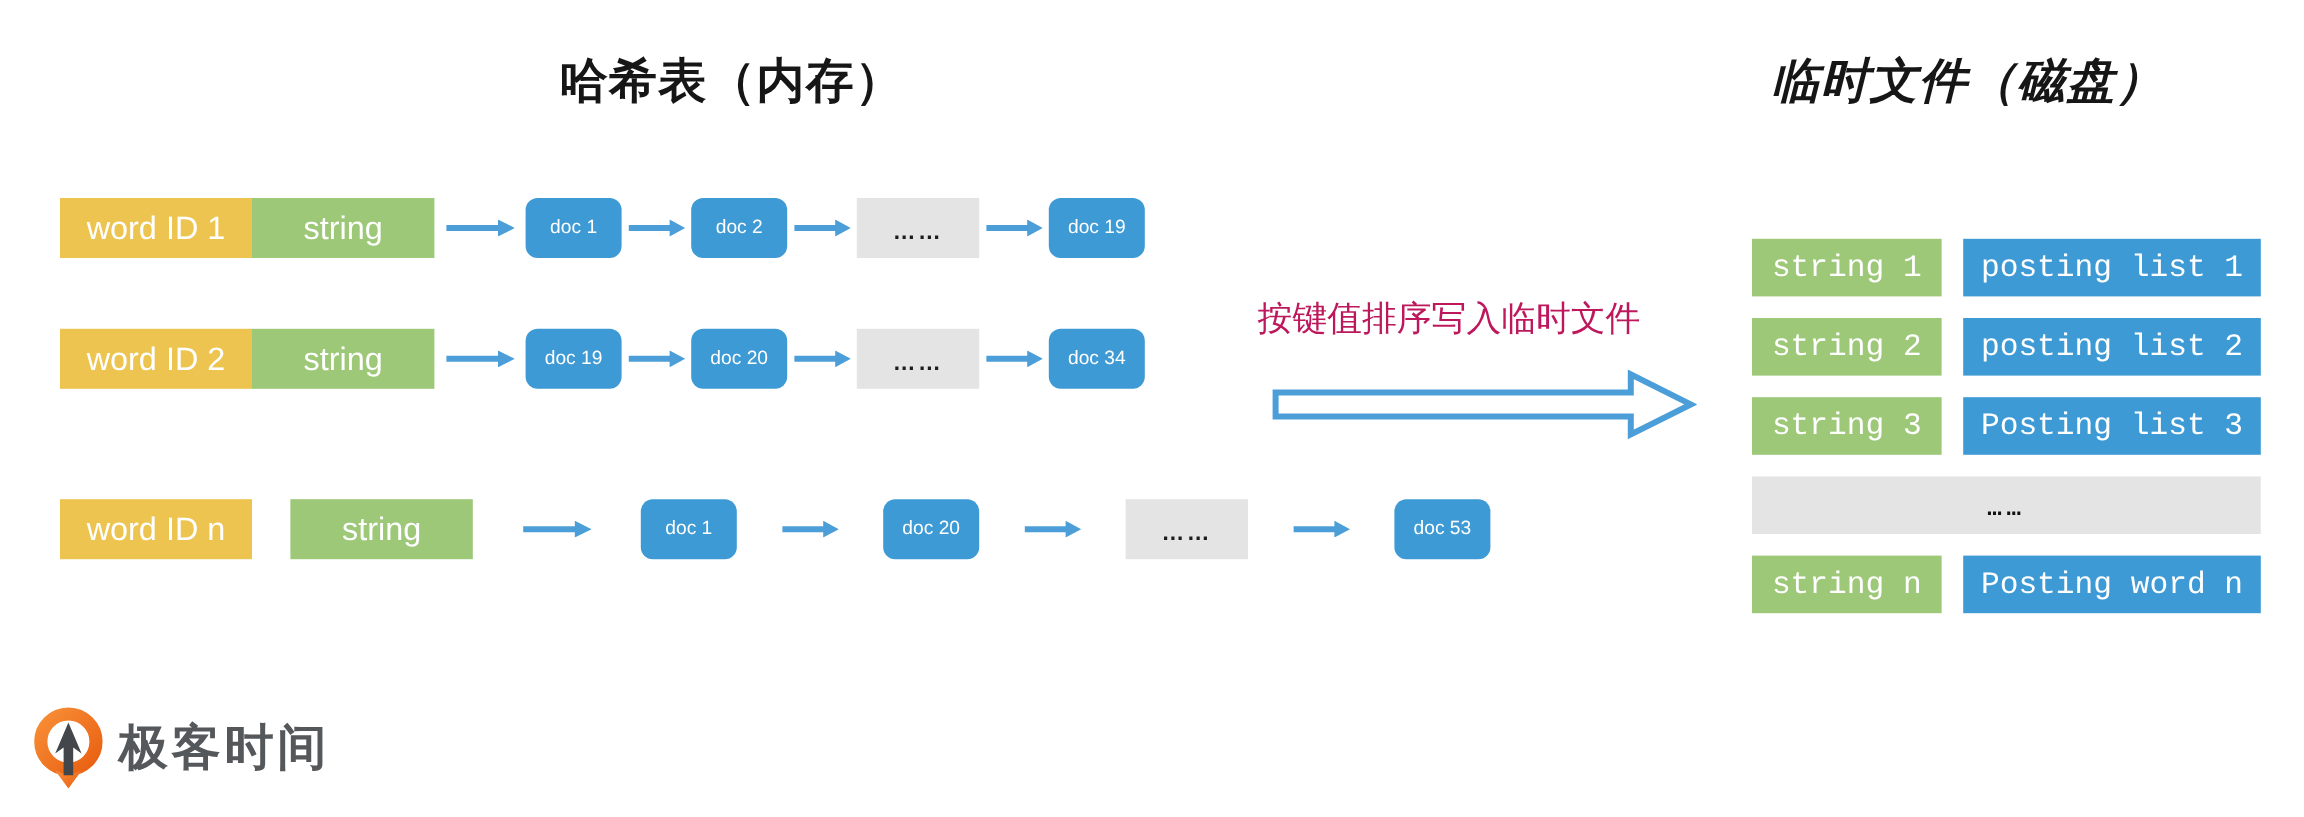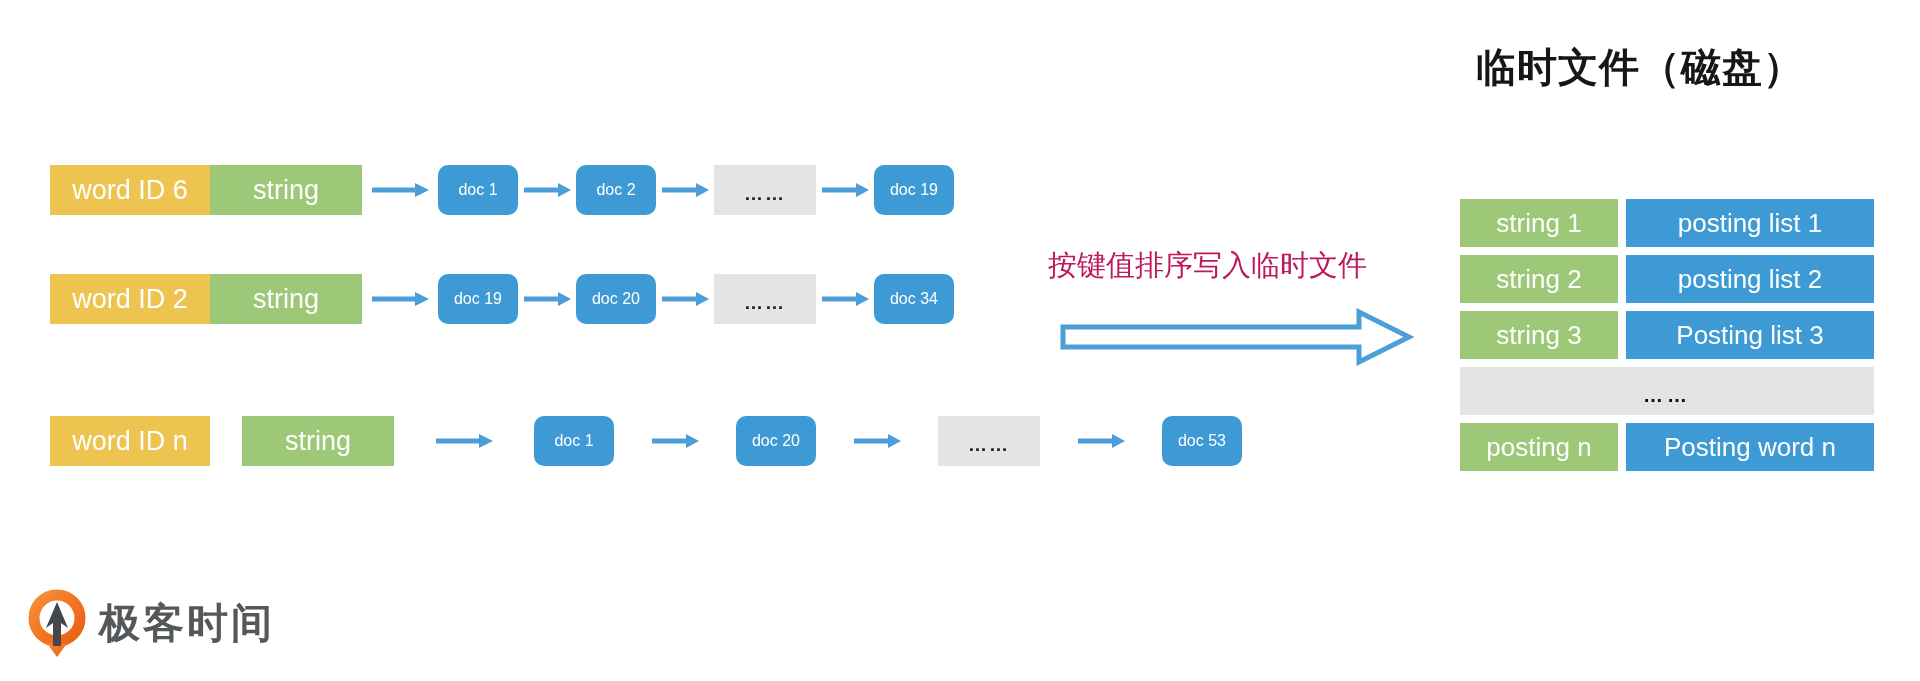--- a/index.html
+++ b/index.html
@@ -14,21 +14,21 @@
   .title {
     position:absolute;
     font-size:40px;
     font-weight:600;
     color:#161616;
     text-align:center;
     letter-spacing:1px;
     white-space:nowrap;
   }
   #hash-title  { left:360px; top:40px; width:500px; }
-  #temp-title  { left:1420px; top:40px; width:440px; }
+  #temp-title  { left:1420px; top:40px; width:440px;font-style:italic; }
 
   
   .hash-row {
     position:absolute; left:50px; height:50px;
     display:flex; align-items:center;
   }
   .row-0 { top:165px; }
   .row-1 { top:274px; }
   .row-2 { top:416px;gap:32px; }
 
@@ -59,21 +59,22 @@
     white-space:nowrap;
   }
   #big-arrow { position:absolute; left:1060px; top:308px; }
 
   
   .temp-table {
     position:absolute; left:1460px; top:199px;
     display:grid;
     grid-template-columns:158px 248px;
     grid-auto-rows:48px;
-    gap:8px;
+    gap:18px;
+    font-family:Liberation Mono, monospace;
   }
   .tcell {
     display:flex; align-items:center; justify-content:center;
     color:#ffffff; font-size:26px; white-space:nowrap;
   }
   .tcell.key { background:var(--green,#9CC878); }
   .tcell.val { background:var(--blue,#3D9AD5); }
   .tcell.ellipsis {
     grid-column:1 / span 2;
     background:var(--gray,#E4E4E4);
@@ -92,24 +93,25 @@
     color:var(--logo_text,#55585B);
     letter-spacing:3px;
     white-space:nowrap;
   }
 </style>
 </head>
 <body>
 
 <div class="canvas">
 
+  <div class="title" id="hash-title">哈希表（内存）</div>
   <div class="title" id="temp-title">临时文件（磁盘）</div>
 
   <div class="hash-row row-0">
-    <div class="cell yellow">word ID 6</div>
+    <div class="cell yellow">word ID 1</div>
     <div class="cell green">string</div>
     <div class="conn wide">
         <svg width="58" height="14" viewBox="0 0 58 14">
           <line x1="1" y1="7" x2="45" y2="7" stroke="#4C9ED9" stroke-width="5"></line>
           <polygon points="44,0 58,7 44,14" fill="#4C9ED9"></polygon>
         </svg>
       </div>
     <div class="cell doc">doc 1</div>
     <div class="conn">
         <svg width="48" height="14" viewBox="0 0 48 14">
@@ -206,21 +208,21 @@
   </svg>
 
   <div class="temp-table">
     <div class="tcell key">string 1</div>
     <div class="tcell val">posting list 1</div>
     <div class="tcell key">string 2</div>
     <div class="tcell val">posting list 2</div>
     <div class="tcell key">string 3</div>
     <div class="tcell val">Posting list 3</div>
     <div class="tcell ellipsis">……</div>
-    <div class="tcell key">posting n</div>
+    <div class="tcell key">string n</div>
     <div class="tcell val">Posting word n</div>
   </div>
 
   <div class="logo">
     <svg width="64" height="70" viewBox="0 0 64 70">
       <defs>
         <linearGradient id="lg" x1="0" y1="0" x2="1" y2="1">
           <stop offset="0" stop-color="#F78E35"></stop>
           <stop offset="1" stop-color="#E95F12"></stop>
         </linearGradient>

